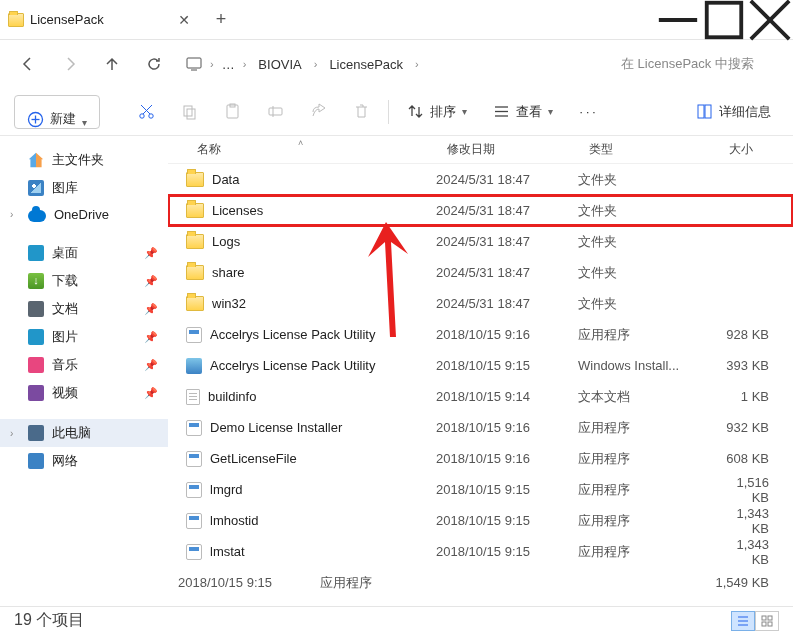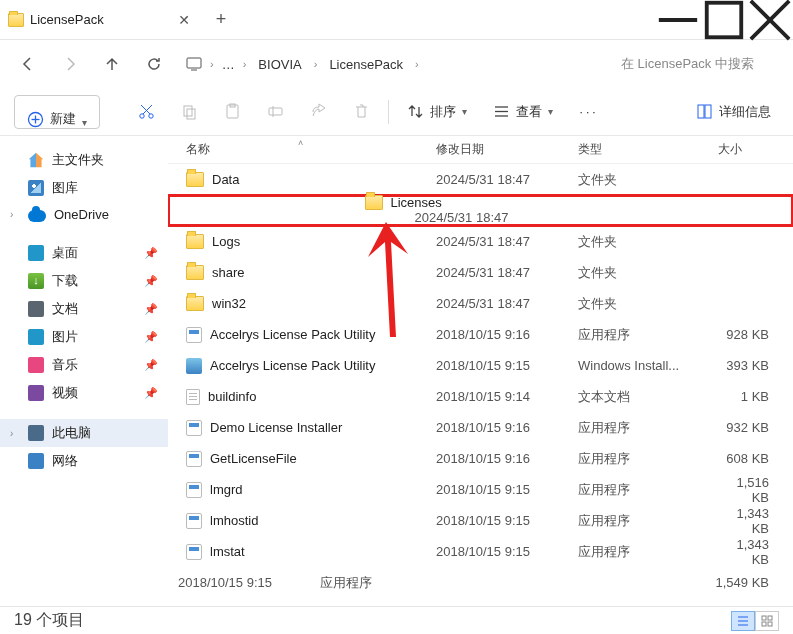--- a/index.html
+++ b/index.html
@@ -43,28 +43,28 @@
 .ico-download{background:linear-gradient(#7ac142,#4a9625);border-radius:2px;position:relative;}
 .ico-download:after{content:"↓";position:absolute;inset:0;color:#fff;font-size:11px;text-align:center;line-height:14px;}
 .ico-doc{background:#5a6570;border-radius:2px;}
 .ico-pic{background:#2196c9;border-radius:2px;}
 .ico-music{background:#e8467f;border-radius:2px;}
 .ico-video{background:#7b4aa0;border-radius:2px;}
 .ico-pc{background:#4a6a8a;border-radius:2px;}
 .ico-net{background:#3b82c4;border-radius:2px;}
 .files{flex:1;display:flex;flex-direction:column;overflow:hidden;}
 .cols{display:flex;height:28px;align-items:center;font-size:12px;color:#444;border-bottom:1px solid #f0f0f0;padding-left:10px;position:relative;}
-.col-name{width:258px;padding-left:8px;}
+.col-name{width:258px;padding-left:8px;margin-left:11px;}
 .col-date{width:142px;}
 .col-type{width:140px;}
 .col-size{flex:1;padding-right:20px;}
 .sort-ind{position:absolute;left:130px;top:2px;font-size:9px;color:#888;}
 .rows{flex:1;overflow-y:auto;}
 .row{display:flex;align-items:center;height:31px;padding-left:10px;font-size:13px;color:#222;justify-content:flex-end;}
-.row.hl{outline:3px solid #e8201f;outline-offset:-2px;flex-direction:column;}
+.row.hl{outline:3px solid #e8201f;outline-offset:-2px;}
 .cell-name{width:258px;display:flex;align-items:center;gap:8px;padding-left:8px;}
 .cell-date{width:142px;color:#555;}
 .cell-type{width:140px;color:#555;white-space:nowrap;overflow:hidden;text-overflow:ellipsis;}
 .cell-size{flex:1;text-align:right;color:#555;padding-right:24px;}
 .fico{width:18px;height:15px;flex-shrink:0;}
 .fico-folder{background:linear-gradient(#ffe9a6,#ffd34e);border:1px solid #e0b93e;border-radius:1px;position:relative;}
 .fico-folder:before{content:"";position:absolute;top:-4px;left:0;width:7px;height:4px;background:#ffd34e;border:1px solid #e0b93e;border-bottom:none;border-radius:1px 1px 0 0;}
 .fico-exe{width:16px;height:16px;background:#fff;border:1px solid #bbb;border-radius:2px;position:relative;}
 .fico-exe:after{content:"";position:absolute;left:2px;top:2px;width:10px;height:4px;background:#4a8fd6;}
 .fico-msi{width:16px;height:16px;background:linear-gradient(#7ec5e8,#3b82c4);border-radius:2px;}

